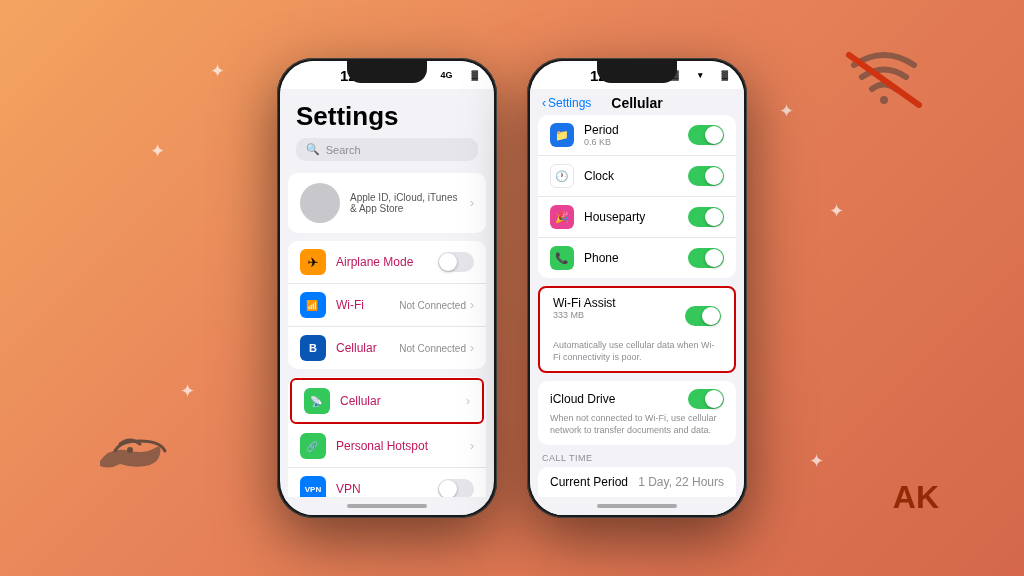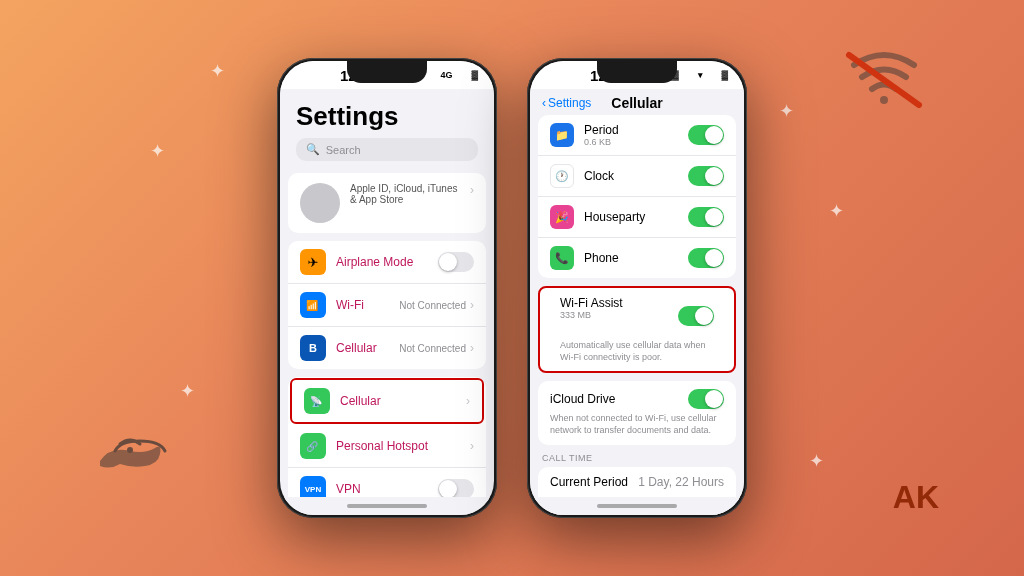--- a/index.html
+++ b/index.html
@@ -140,20 +140,21 @@
       padding: 0 0 4px;
     }
 
     
     .profile-row {
       background: white;
       margin: 0 8px 8px;
       border-radius: 10px;
       padding: 10px 12px;
       display: flex;
+      align-items: center;
       gap: 10px;
     }
     .profile-avatar {
       width: 40px;
       height: 40px;
       background: #c7c7cc;
       border-radius: 50%;
     }
     .profile-info { flex: 1; }
     .profile-name { font-size: 10px; color: #555; }
@@ -273,21 +274,21 @@
       flex-shrink: 0;
     }
     .cell-label { font-size: 12px; flex: 1; }
     .cell-sublabel { font-size: 9px; color: #8e8e93; }
 
     .wifi-assist-row {
       border: 2px solid #cc0000;
       border-radius: 8px;
       margin: 0 8px 8px;
       background: white;
-      padding: 8px 20px;
+      padding: 8px 13px;
       overflow: hidden;
     }
     .wifi-assist-top {
       display: flex;
       align-items: center;
       margin-bottom: 4px;
     }
     .wifi-assist-label { font-size: 12px; font-weight: 500; flex: 1; }
     .wifi-assist-sub { font-size: 9px; color: #8e8e93; margin-bottom: 16px; }
     .wifi-assist-desc { font-size: 9px; color: #8e8e93; line-height: 1.3; }

